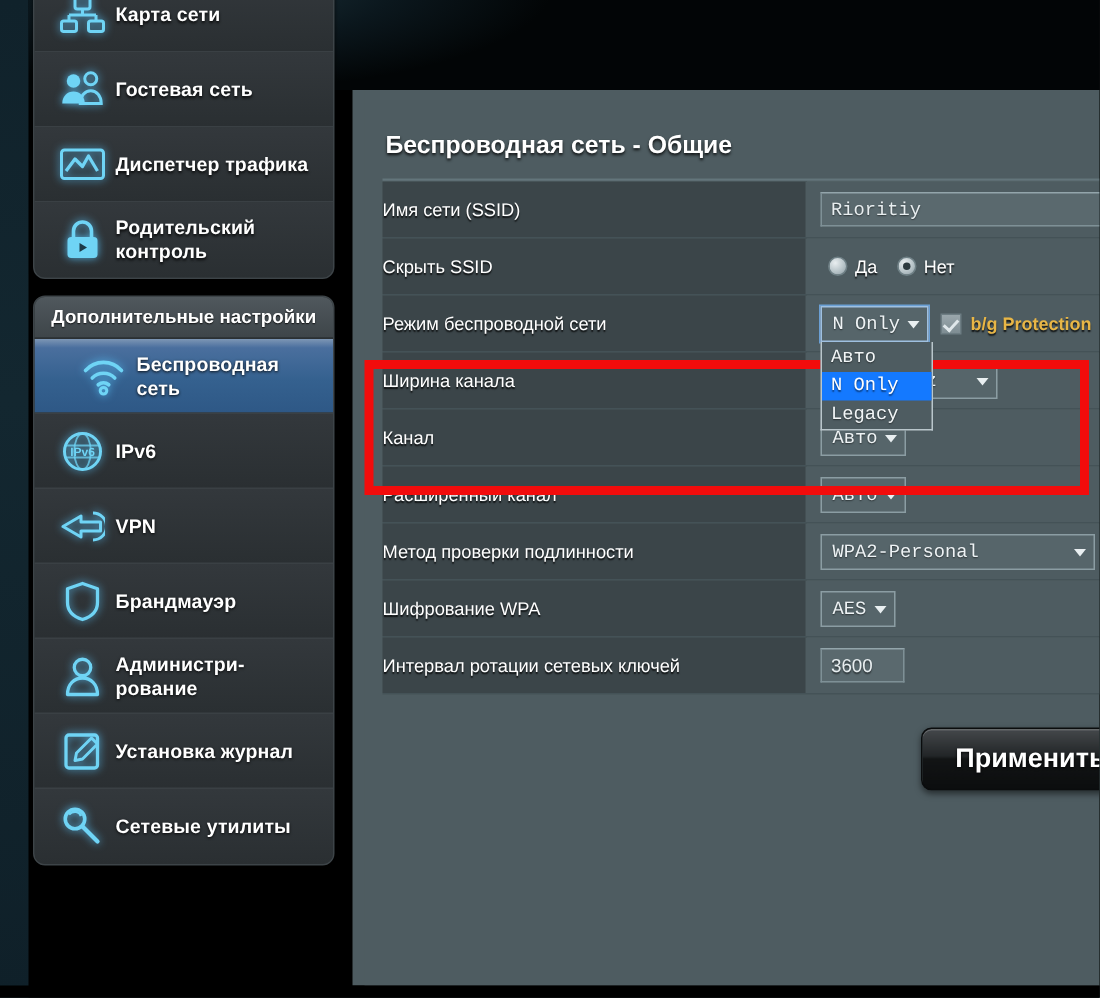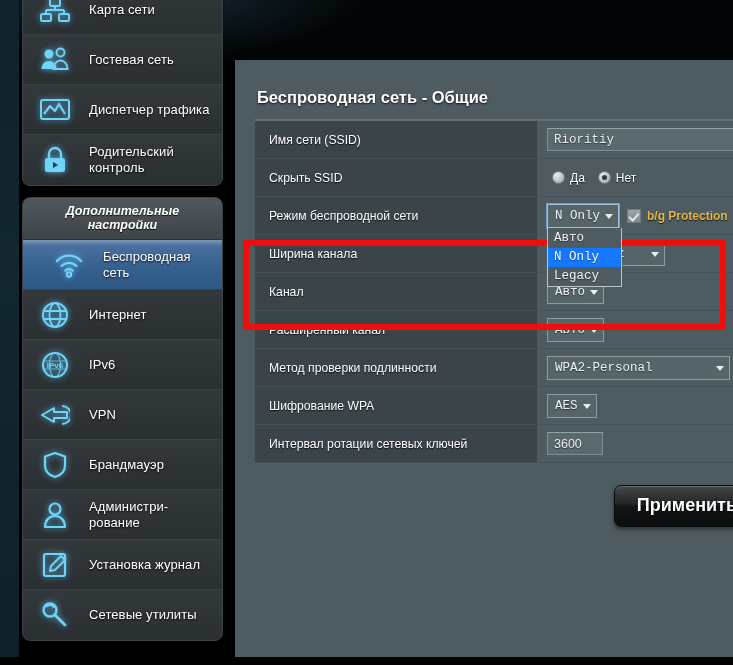--- a/index.html
+++ b/index.html
@@ -51,21 +51,20 @@
   .group-header {
     background: linear-gradient(180deg,#50585d 0%, #3e4549 100%);
     color: #ffffff;
     font-size: 12.5px;
     font-weight: bold;
     text-align: center;
     padding: 6px 8px 7px;
     line-height: 14px;
     text-shadow: 0 1px 1px rgba(0,0,0,.8);
     border-bottom: 1px solid #2b3033;
-    font-style: italic;
   }
   .menu-item {
     display: flex;
     align-items: center;
     min-height: 50px;
     padding: 4px 6px 4px 10px;
     border-bottom: 1px solid #3a4044;
     background: linear-gradient(180deg,#33383c 0%, #2a2f32 100%);
     cursor: pointer;
   }
@@ -75,25 +74,24 @@
     padding-left: 24px;
   }
   .menu-item .mi-icon {
     width: 44px; min-width: 44px; height: 34px;
     display: flex; align-items: center; justify-content: center;
   }
   .menu-item .mi-icon svg { display:block; filter: drop-shadow(0 0 3px rgba(90,200,255,.85)); }
   .menu-item .mi-label {
     color: #ffffff;
     font-size: 13px;
-    font-weight: normal;
+    font-weight: bold;
     line-height: 16px;
     text-shadow: 0 1px 2px rgba(0,0,0,.9);
     letter-spacing: .1px;
-    margin-left: 12px;
   }
 
   
   .panel {
     position: absolute; left: 235px; top: 60px; width: 537px; height: 597px;
     background: #4e5c61;
   }
   .panel-inner {
     position: absolute; left: 8px; top: 0; right: 0; bottom: 0;
     background: #4e5c61;
@@ -127,21 +125,20 @@
     min-height: 38px;
     border-bottom: 1px solid #445257;
     position: relative;
   }
   .frow .lbl {
     width: 283px; min-width: 283px;
     background: #3b4549;
     color: #ffffff;
     font-size: 12.2px;
     display: flex; align-items: center;
-    padding-left: 14px;
     text-shadow: 0 1px 1px rgba(0,0,0,.8);
     border-right: 1px solid #4e5c61;
   }
   .frow .val {
     flex: 1;
     background: #4e5c61;
     display: flex; align-items: center;
     padding-left: 9px;
     gap: 8px;
   }
@@ -358,30 +355,20 @@
             <path d="M3 9 a16 16 0 0 1 24 0" fill="none" stroke="#6fd4f5" stroke-width="2.4" stroke-linecap="round"></path>
             <path d="M7.5 14 a10.5 10.5 0 0 1 15 0" fill="none" stroke="#6fd4f5" stroke-width="2.4" stroke-linecap="round"></path>
             <path d="M11.5 18.5 a5.5 5.5 0 0 1 7 0" fill="none" stroke="#6fd4f5" stroke-width="2.4" stroke-linecap="round"></path>
             <circle cx="15" cy="22.5" r="2.2" fill="none" stroke="#6fd4f5" stroke-width="2"></circle>
           </svg>
         </span>
         <span class="mi-label">Беспроводная сеть</span>
       </div>
 
 
-      <div class="menu-item">
-        <span class="mi-icon">
-          <svg width="28" height="28" viewBox="0 0 28 28">
-            <circle cx="14" cy="14" r="12" fill="none" stroke="#6fd4f5" stroke-width="2"></circle>
-            <ellipse cx="14" cy="14" rx="5.5" ry="12" fill="none" stroke="#6fd4f5" stroke-width="1.8"></ellipse>
-            <path d="M2.5 10 h23 M2.5 18 h23" stroke="#6fd4f5" stroke-width="1.8"></path>
-          </svg>
-        </span>
-        <span class="mi-label">Интернет</span>
-      </div>
 
       <div class="menu-item">
         <span class="mi-icon">
           <svg width="28" height="28" viewBox="0 0 28 28">
             <circle cx="14" cy="14" r="12" fill="none" stroke="#6fd4f5" stroke-width="2"></circle>
             <ellipse cx="14" cy="14" rx="5.5" ry="12" fill="none" stroke="#6fd4f5" stroke-width="1.2" opacity=".75"></ellipse>
             <path d="M2.5 10 h23 M2.5 18 h23" stroke="#6fd4f5" stroke-width="1.2" opacity=".75"></path>
             <text x="14" y="17" font-size="8" font-family="Liberation Sans, sans-serif" fill="#6fd4f5" text-anchor="middle" font-weight="bold">IPv6</text>
           </svg>
         </span>

